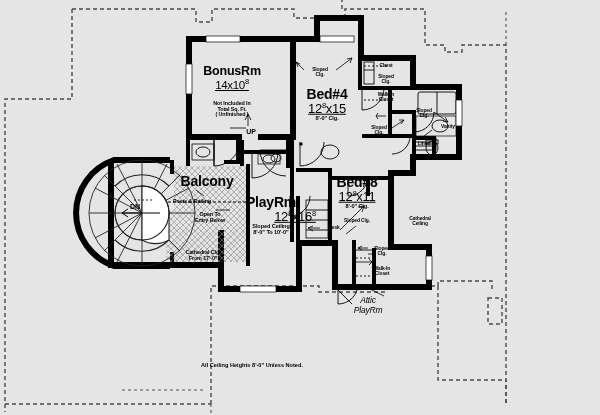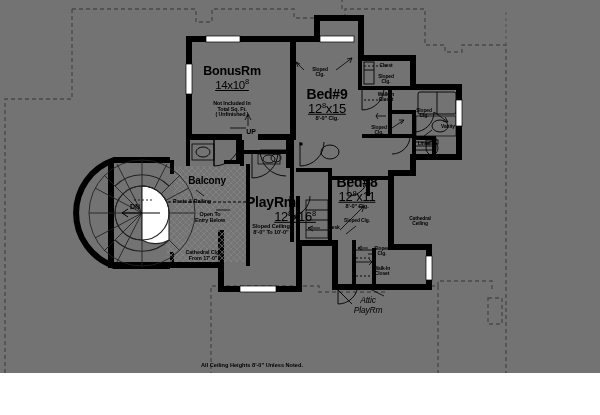--- a/index.html
+++ b/index.html
@@ -3,22 +3,22 @@
 <meta charset="utf-8">
 <style>
   html, body {
     margin: 0;
     padding: 0;
     background: #ffffff;
   }
   #plan {
     position: relative;
     width: 600px;
-    height: 373px;
-    background: #737373;
+    height: 415px;
+    background: #e5e5e5;
     font-family: "Liberation Sans", sans-serif;
     overflow: hidden;
   }
   #plan svg {
     position: absolute;
     left: 0;
     top: 0;
   }
   .lbl {
     position: absolute;
@@ -64,21 +64,21 @@
     font-weight: bold;
     letter-spacing: 0px;
   }
   .attic-lbl {
     font-size: 8.5px;
     font-weight: normal;
     letter-spacing: -0.2px;
     line-height: 1.2;
   }
   .balcony-lbl {
-    font-size: 10px;
+    font-size: 14px;
     font-weight: bold;
     letter-spacing: -0.2px;
   }
   .dn-lbl {
     font-size: 7px;
     font-weight: bold;
   }
   .up-lbl {
     font-size: 7px;
     font-weight: bold;
@@ -346,21 +346,21 @@
       <span>14x10</span><sup>8</sup>
     </div>
   </div>
   <div class="lbl note" style="left:232px; top:110px;">
     <div>Not Included In</div>
     <div>Total Sq. Ft.</div>
     <div>( Unfinished )</div>
   </div>
 
   <div class="lbl" style="left:327px; top:104px;">
-    <div class="room-name" style="font-size:14px;">Bed#9</div>
+    <div class="room-name" style="font-size:14px;">Bed#4</div>
     <div class="room-dim" style="font-size:13px;">
       <span>12</span><sup>8</sup><span>x15</span>
     </div>
     <div class="room-sub">8'-0" Clg.</div>
   </div>
 
   <div class="lbl" style="left:357px; top:192px;">
     <div class="room-name" style="font-size:14px;">Bed#8</div>
     <div class="room-dim" style="font-size:13px;">
       <span>12</span><sup>8</sup><span>x11</span>

